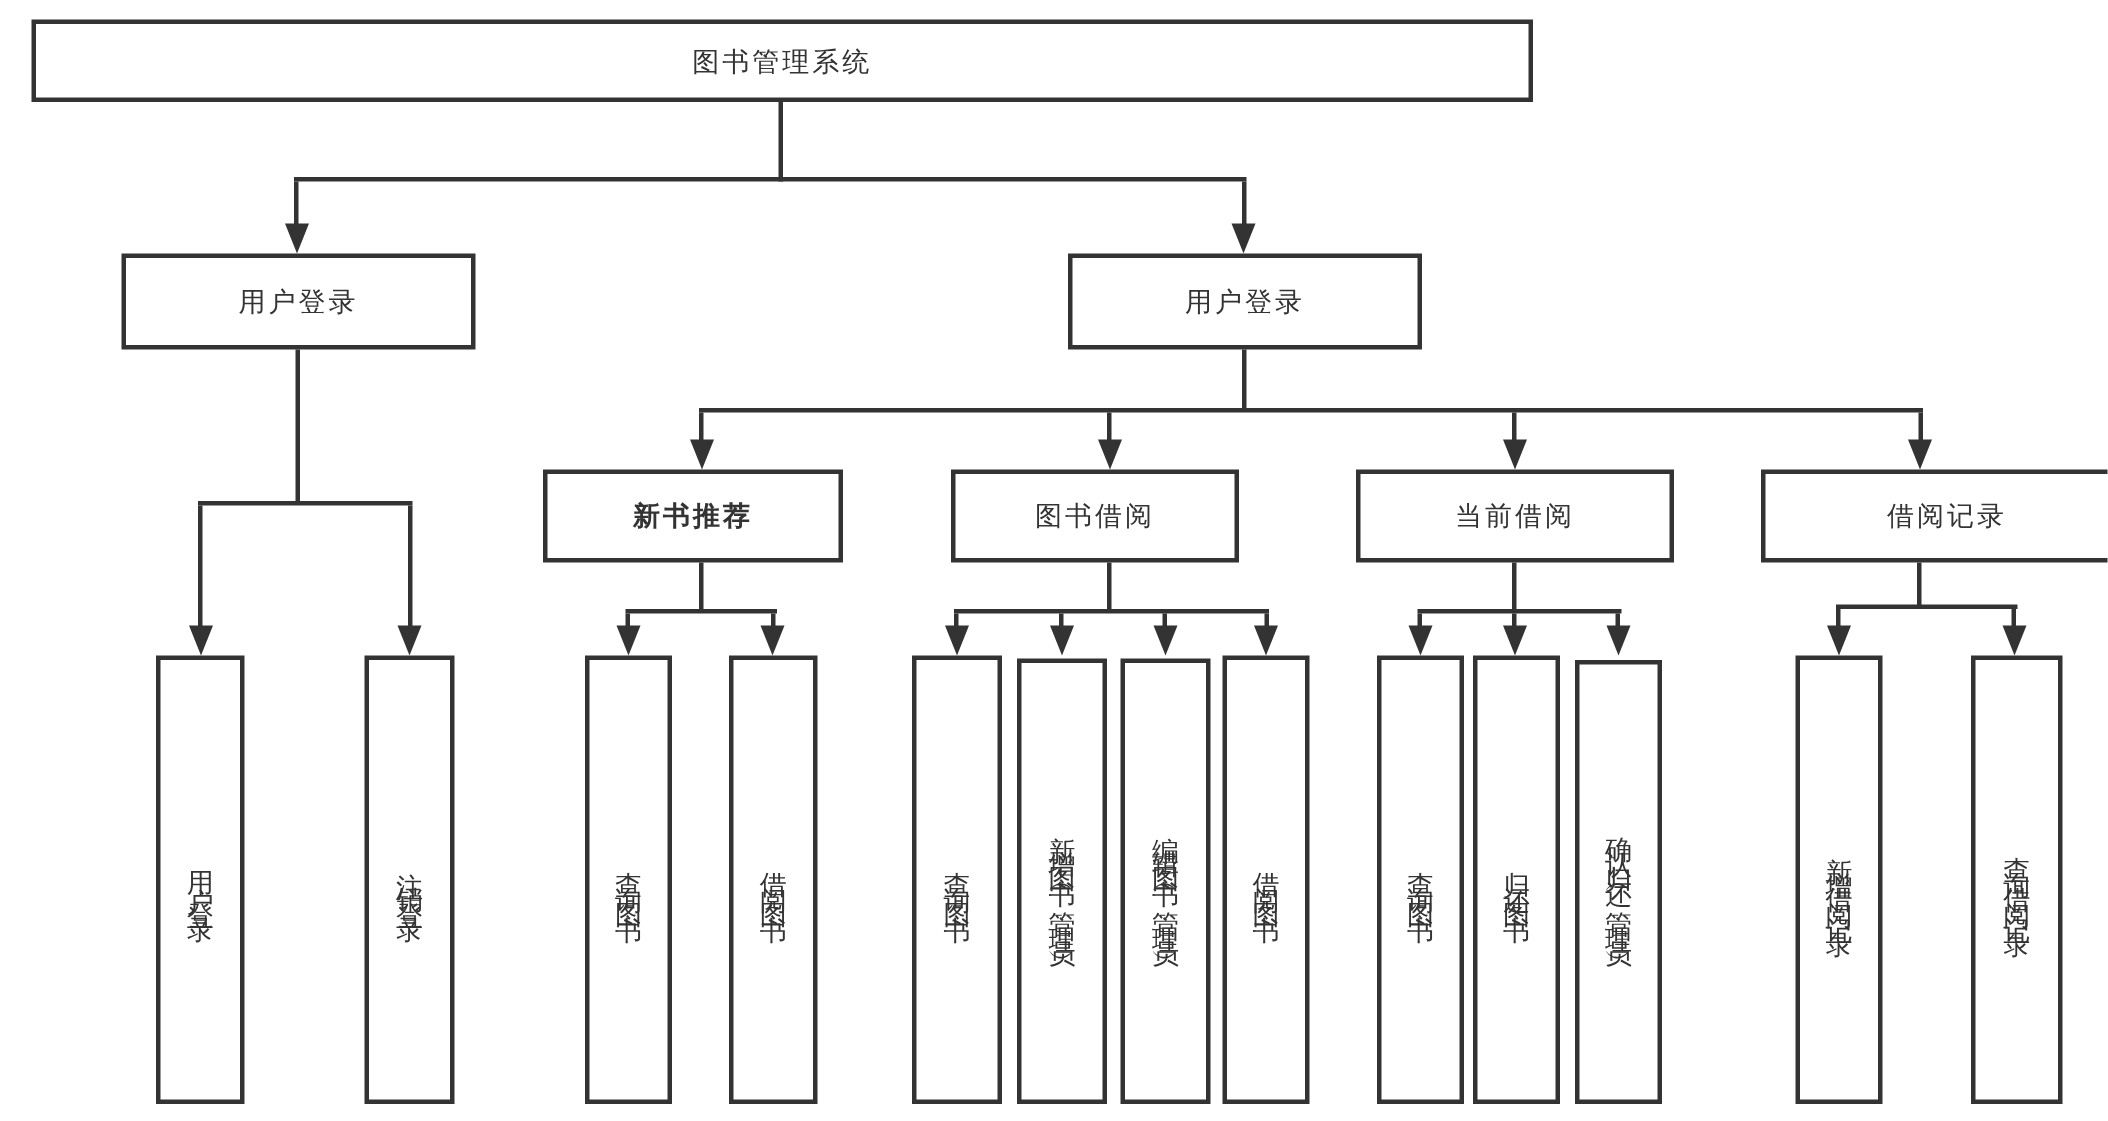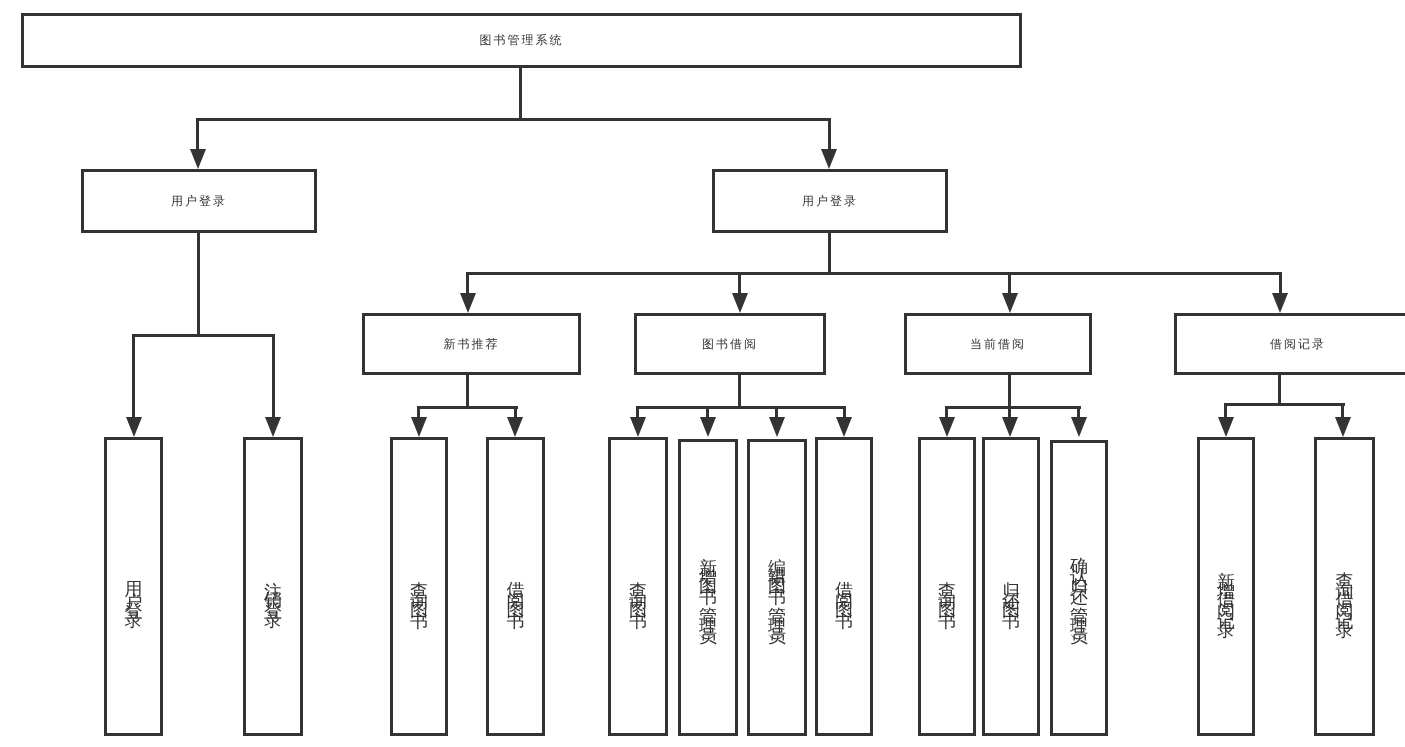--- a/index.html
+++ b/index.html
@@ -14,21 +14,21 @@
   .box {
     position: absolute;
     box-sizing: border-box;
     border: 3px solid #333333;
     background: #ffffff;
     color: #333333;
     display: flex;
     align-items: center;
     justify-content: center;
   }
-  .box.h { font-size: 12px; letter-spacing: 2px; white-space: nowrap; }
+  .box.h { font-size: 18px; letter-spacing: 2px; white-space: nowrap; }
   .box.v {
     writing-mode: vertical-rl;
     text-orientation: mixed;
     font-size: 18px;
     letter-spacing: 10px;
     line-height: 1;
   }
   .vl { position: absolute; width: 3px; background: #333333; }
   .hl { position: absolute; height: 3px; background: #333333; }
   .arr {
@@ -58,29 +58,29 @@
   </div>
 
   <div class="box h" style="left:81px; top:169px; width:236px; height:64px;">
     <span>用户登录</span>
   </div>
 
   <div class="box h" style="left:712px; top:169px; width:236px; height:64px;">
     <span>用户登录</span>
   </div>
 
-  <div class="box h" style="left:362px; top:313px; width:219px; height:62px;">
+  <div class="box h" style="left:362px; top:313px; width:200px; height:62px;font-weight:bold;">
     <span>新书推荐</span>
   </div>
 
   <div class="box h" style="left:634px; top:313px; width:192px; height:62px;">
     <span>图书借阅</span>
   </div>
 
-  <div class="box h" style="left:904px; top:313px; width:188px; height:62px;">
+  <div class="box h" style="left:904px; top:313px; width:212px; height:62px;">
     <span>当前借阅</span>
   </div>
 
   <div class="box h" style="left:1174px; top:313px; width:248px; height:62px;">
     <span>借阅记录</span>
   </div>
 
   <div class="box v" style="left:104px; top:437px; width:59px; height:299px;">
     <span>用户登录</span>
   </div>

